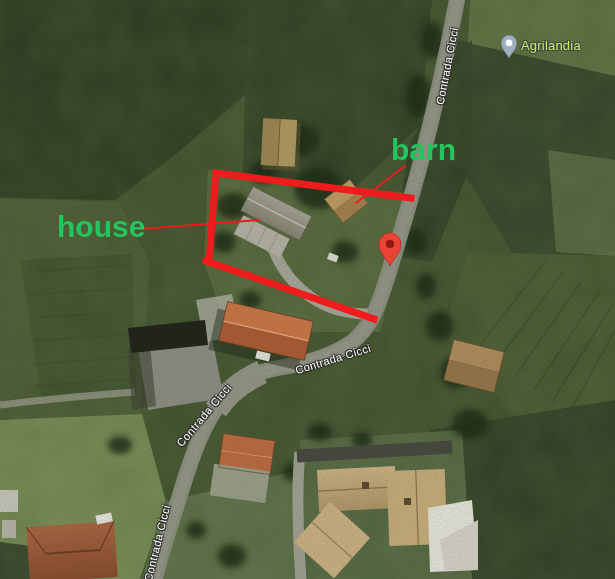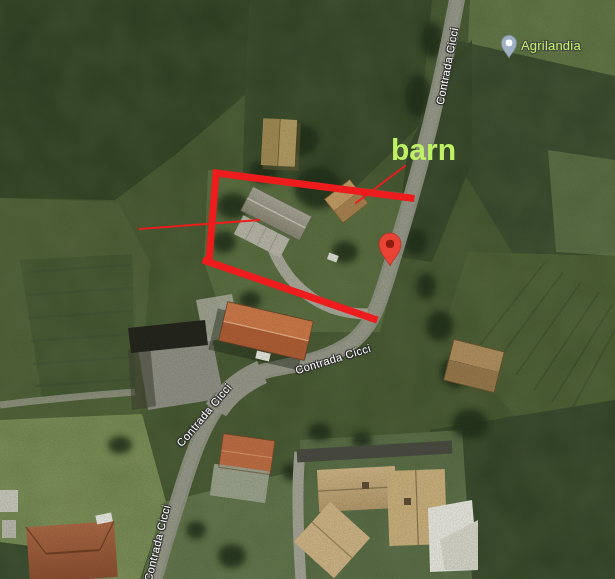--- a/index.html
+++ b/index.html
@@ -32,21 +32,21 @@
     font-weight:400;
     letter-spacing:.2px;
     white-space:nowrap;
     text-shadow:-1px -1px 0 rgba(70,70,70,.9),1px -1px 0 rgba(70,70,70,.9),
                 -1px 1px 0 rgba(70,70,70,.9),1px 1px 0 rgba(70,70,70,.9),
                 0 0 2px rgba(0,0,0,.5);
   }
   
   .anno-text{
     position:absolute;
-    color:#bef264;
+    color:#22c55e;
     font-size:30px;
     font-weight:bold;
     letter-spacing:0px;
     white-space:nowrap;
     transform:translate(0,-50%);
   }
 </style>
 </head>
 <body>
 
@@ -285,14 +285,15 @@
   <div class="road-label" style="left:447px;top:66px;transform:translate(-50%,-50%) rotate(-79deg);">Contrada Cicci</div>
 
   <div class="road-label" style="left:333px;top:359px;transform:translate(-50%,-50%) rotate(-17deg);">Contrada Cicci</div>
 
   <div class="road-label" style="left:204px;top:415px;transform:translate(-50%,-50%) rotate(-50deg);">Contrada Cicci</div>
 
   <div class="road-label" style="left:157px;top:543px;transform:translate(-50%,-50%) rotate(-76deg);">Contrada Cicci</div>
 
   <div class="anno-text" style="left:391px;top:150px;">barn</div>
 
+  <div class="anno-text" style="left:57px;top:227px;">house</div>
 
 </div>
 
 </body></html>

